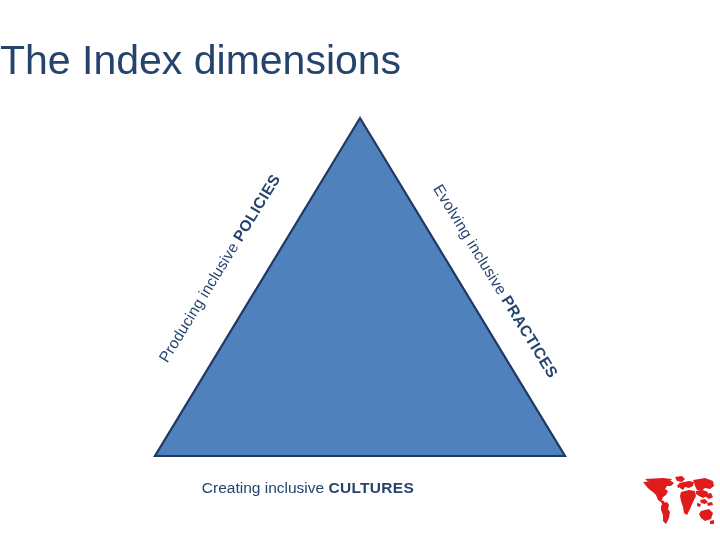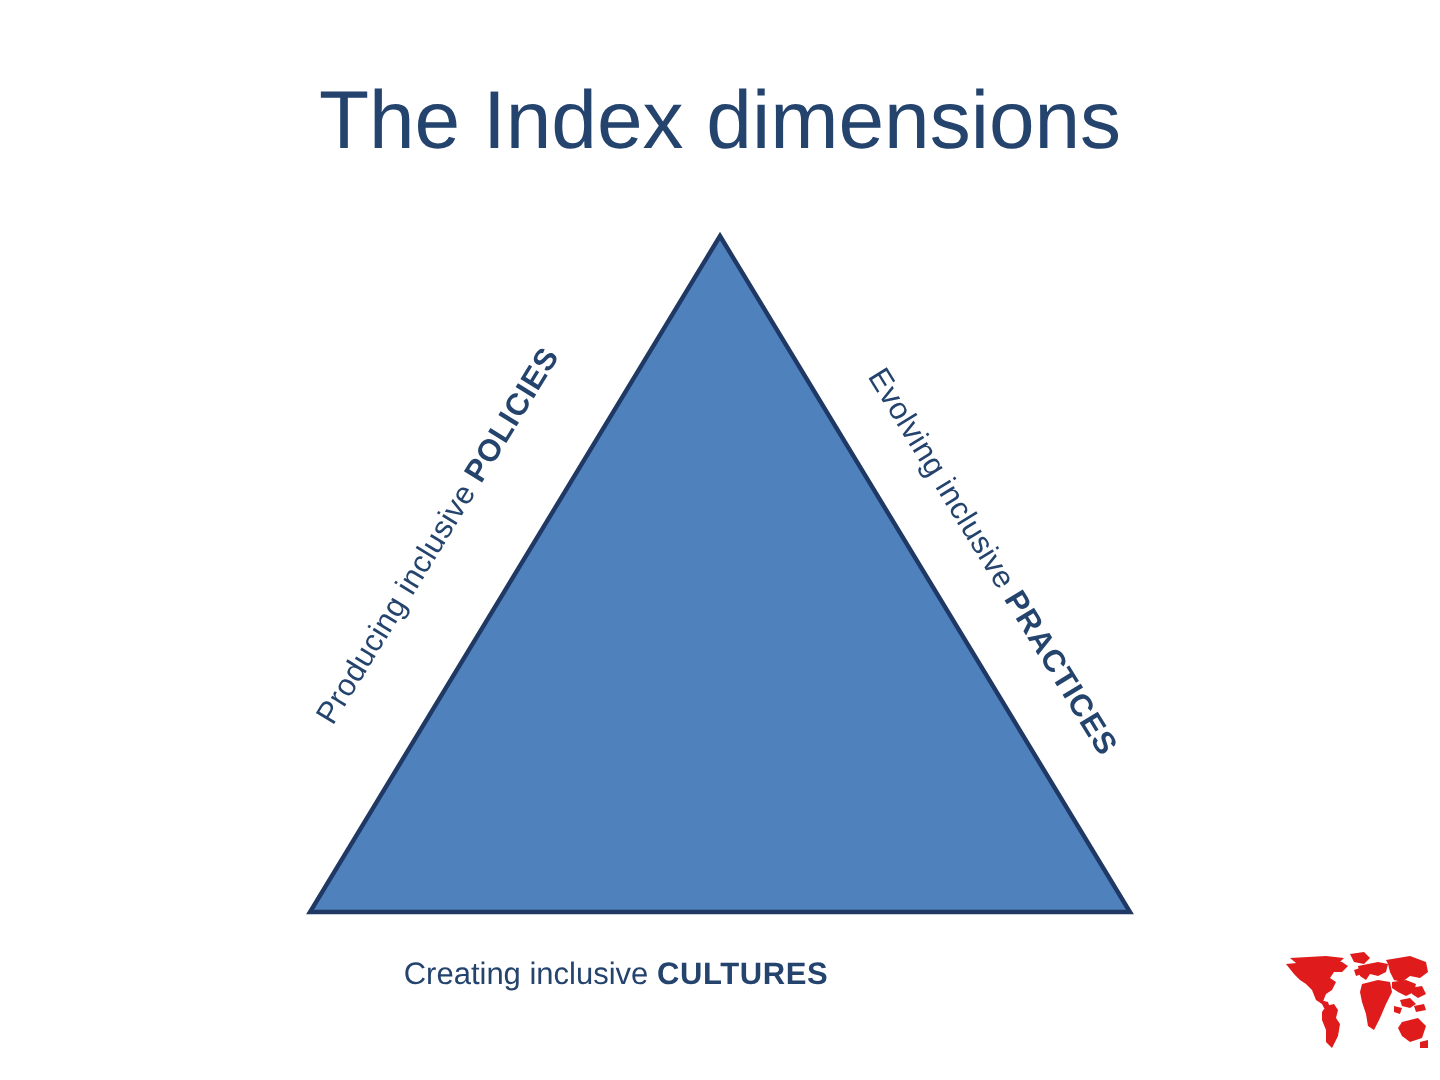--- a/index.html
+++ b/index.html
@@ -19,21 +19,20 @@
     background: #ffffff;
     overflow: hidden;
   }
 
   
   #slide-title {
     position: absolute;
     left: 0;
     top: 38px;
     width: 720px;
-    text-align: center;
     font-size: 41px;
     line-height: 1.1;
     font-weight: 400;
     letter-spacing: 0px;
     color: #24446E;
     white-space: nowrap;
   }
 
   
   #triangle-diagram {

